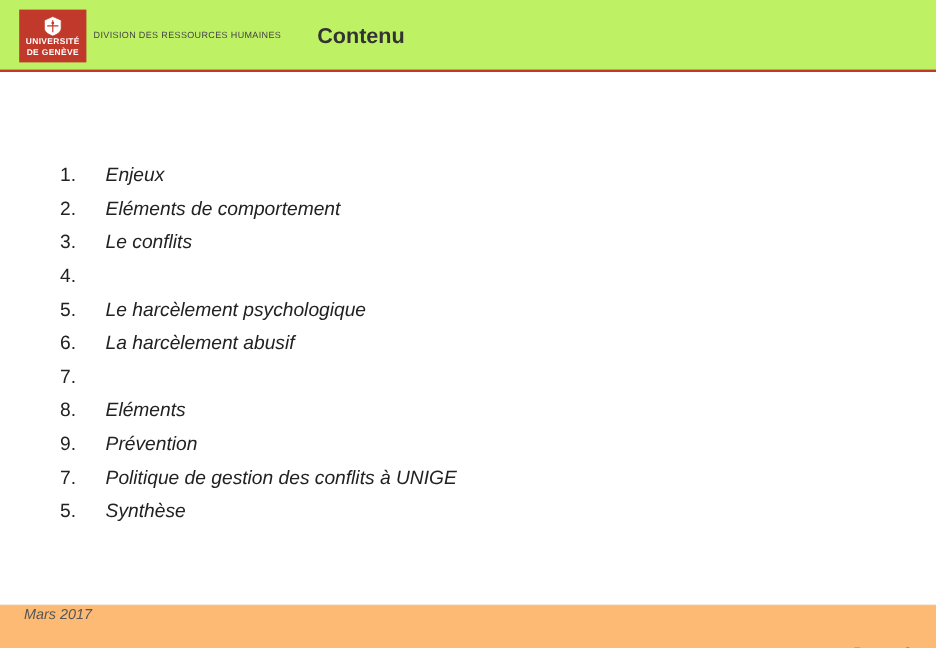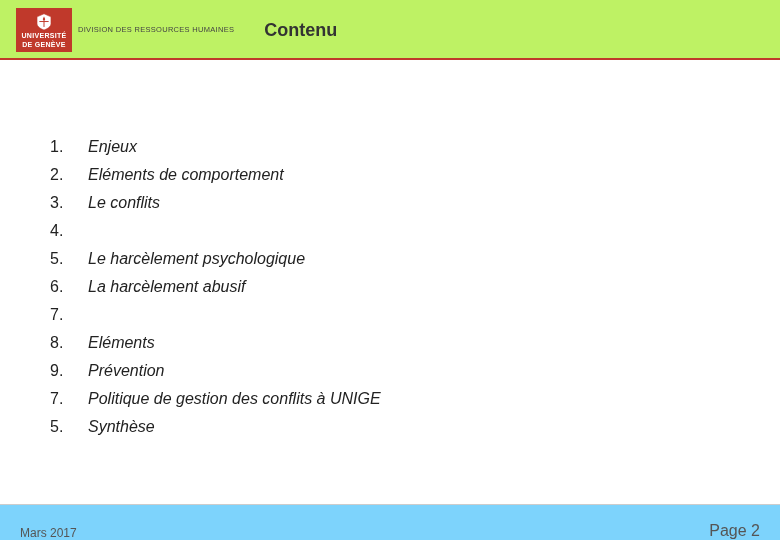--- a/index.html
+++ b/index.html
@@ -109,25 +109,26 @@
     }
 
     
     .footer {
       position: absolute;
       bottom: 0;
       left: 0;
       right: 0;
       height: 36px;
       display: flex;
-      align-items: flex-end;
+      align-items: flex-start;
       justify-content: space-between;
       padding: 0 20px;
       border-top: 1px solid #cccccc;
-      background: #7dd3fc;
+      background: #fdba74;
+      font-style: italic;
     }
 
     .footer-date {
       font-size: 12px;
       color: #555555;
     }
 
     .footer-page {
       font-size: 16px;
       color: #555555;

